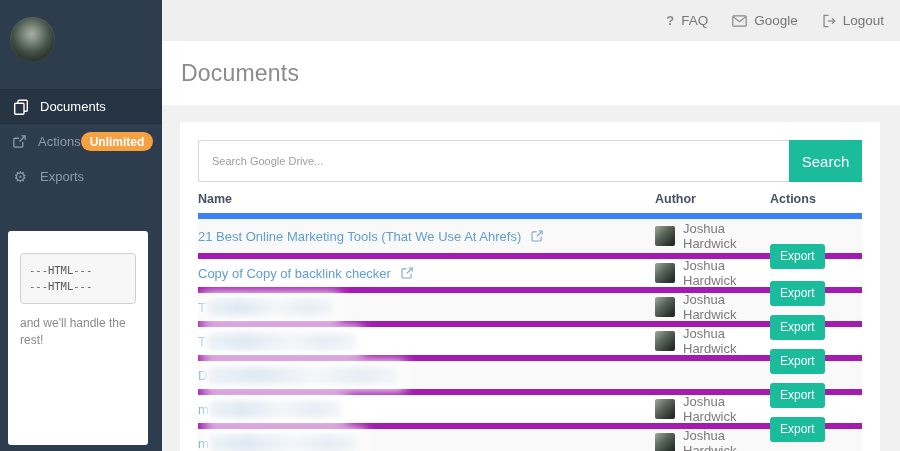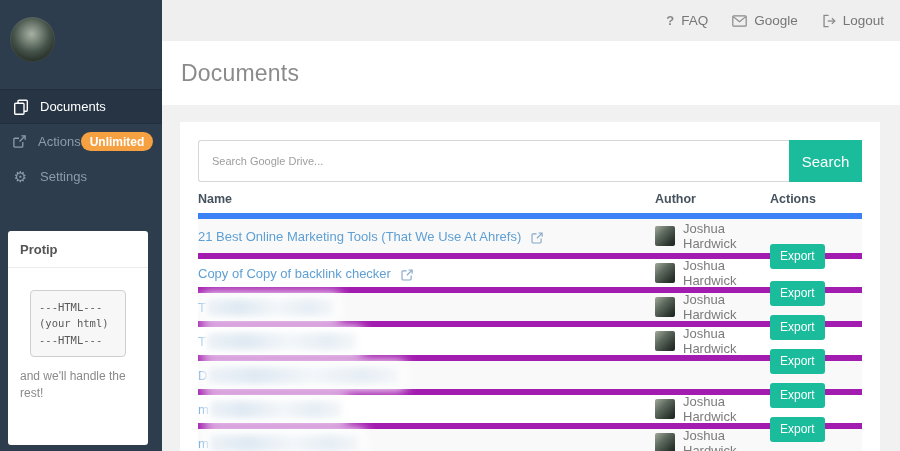--- a/index.html
+++ b/index.html
@@ -17,21 +17,21 @@
   .nav-item { height:35px; display:flex; align-items:center; padding:0 12px; color:#8a9bab; font-size:13px; cursor:pointer; }
   .nav-item.active { background:#263443; color:#fff; box-shadow: inset 0 1px 0 #222f3c, inset 0 -1px 0 #222f3c; }
   .nav-icon { width:17px; height:16px; margin-right:11px; display:flex; align-items:center; justify-content:center; }
   .nav-icon svg { display:block; }
   .gear-glyph { font-size:15px; line-height:1; }
   .badge { margin-left:auto; background:#f5a142; color:#fff; font-size:12px; font-weight:bold; padding:2.5px 9px; border-radius:10px; }
 
   .protip { position:absolute; left:8px; top:231px; width:140px; bottom:6px; background:#fff; border-radius:3px; overflow:hidden; }
   .protip-header { padding:11px 12px 10px; font-size:13px; font-weight:bold; color:#555; border-bottom:1px solid #ececec; }
   .protip-body { padding:11px 12px; font-size:12px; color:#8a8a8a; line-height:1.45; }
-  .code-block { margin:11px 10px; background:#f7f7f7; border:1px solid #cfcfcf; border-radius:4px; padding:8px 2px 8px 8px;
+  .code-block { margin:11px 0; background:#f7f7f7; border:1px solid #cfcfcf; border-radius:4px; padding:8px 2px 8px 8px;
     font-family:"DejaVu Sans Mono","Liberation Mono",monospace; font-size:10.5px; color:#5a5a5a; line-height:1.55; }
 
   
   .main { margin-left:162px; height:451px; display:flex; flex-direction:column; }
   .topbar { height:41px; background:#efefef; display:flex; align-items:center; justify-content:flex-end; padding-right:16px; gap:24px; flex:0 0 auto; }
   .top-link { display:flex; align-items:center; gap:7px; color:#767676; font-size:13.5px; cursor:pointer; }
   .top-link .q { font-weight:bold; font-size:13px; color:#8a8a8a; }
   .top-link svg { display:block; color:#8a8a8a; }
 
   .page-header { height:64px; background:#fff; display:flex; align-items:center; padding-left:19px; flex:0 0 auto; }
@@ -48,21 +48,21 @@
   .thead { display:flex; align-items:center; height:34px; margin-top:3px; font-size:12.5px; font-weight:bold; color:#46535e; border-bottom:6px solid #3b82f6; }
   .col-name { flex:1; }
   .col-author { width:115px; flex:0 0 auto; }
   .col-actions { width:92px; flex:0 0 auto; }
 
   .trow { display:flex; align-items:center; height:34px; border-top:6px solid #a21caf; font-size:13px; }
   .trow:first-child { border-top:none; }
   .trow.striped { background:#f9f9f9; }
 
   .doc-cell { flex:1; display:flex; align-items:center; min-width:0; }
-  .doc-link { color:#5e9fd4; display:flex; align-items:flex-end; gap:10px; text-decoration:none; cursor:pointer; white-space:nowrap; }
+  .doc-link { color:#5e9fd4; display:flex; align-items:center; gap:10px; text-decoration:none; cursor:pointer; white-space:nowrap; }
   .ext-icon { color:#84a6c6; display:flex; }
   .blur-blob { display:inline-block; height:17px; border-radius:3px; margin-left:1px;
     background:linear-gradient(90deg,#edf2f7,#dfe9f2 25%,#f3f6f9 55%,#e6edf4 80%,#f5f7f9);
     filter:blur(3px); box-shadow:0 0 10px 7px rgba(255,255,255,.92); }
   .trow:nth-child(3) .blur-blob { width:128px; }
   .trow:nth-child(4) .blur-blob { width:150px; }
   .trow:nth-child(5) .blur-blob { width:192px; }
   .trow:nth-child(6) .blur-blob { width:132px; }
   .trow:nth-child(7) .blur-blob { width:150px; }
 
@@ -100,30 +100,28 @@
         </svg>
       </span>
       <span>Actions</span>
       <span class="badge">Unlimited</span>
     </div>
 
     <div class="nav-item">
       <span class="nav-icon">
           <span class="gear-glyph">⚙</span>
         </span>
-      <span>Settings</span>
+      <span>Exports</span>
     </div>
   </div>
 
   <div class="protip">
-    <div class="protip-header">Protip</div>
     <div class="protip-body">
       <div class="code-block">
         <div>---HTML---</div>
-        <div>(your html)</div>
         <div>---HTML---</div>
       </div>
       <div>and we'll handle the rest!</div>
     </div>
   </div>
 </div>
 
 <div class="main">
 
   <div class="topbar">

